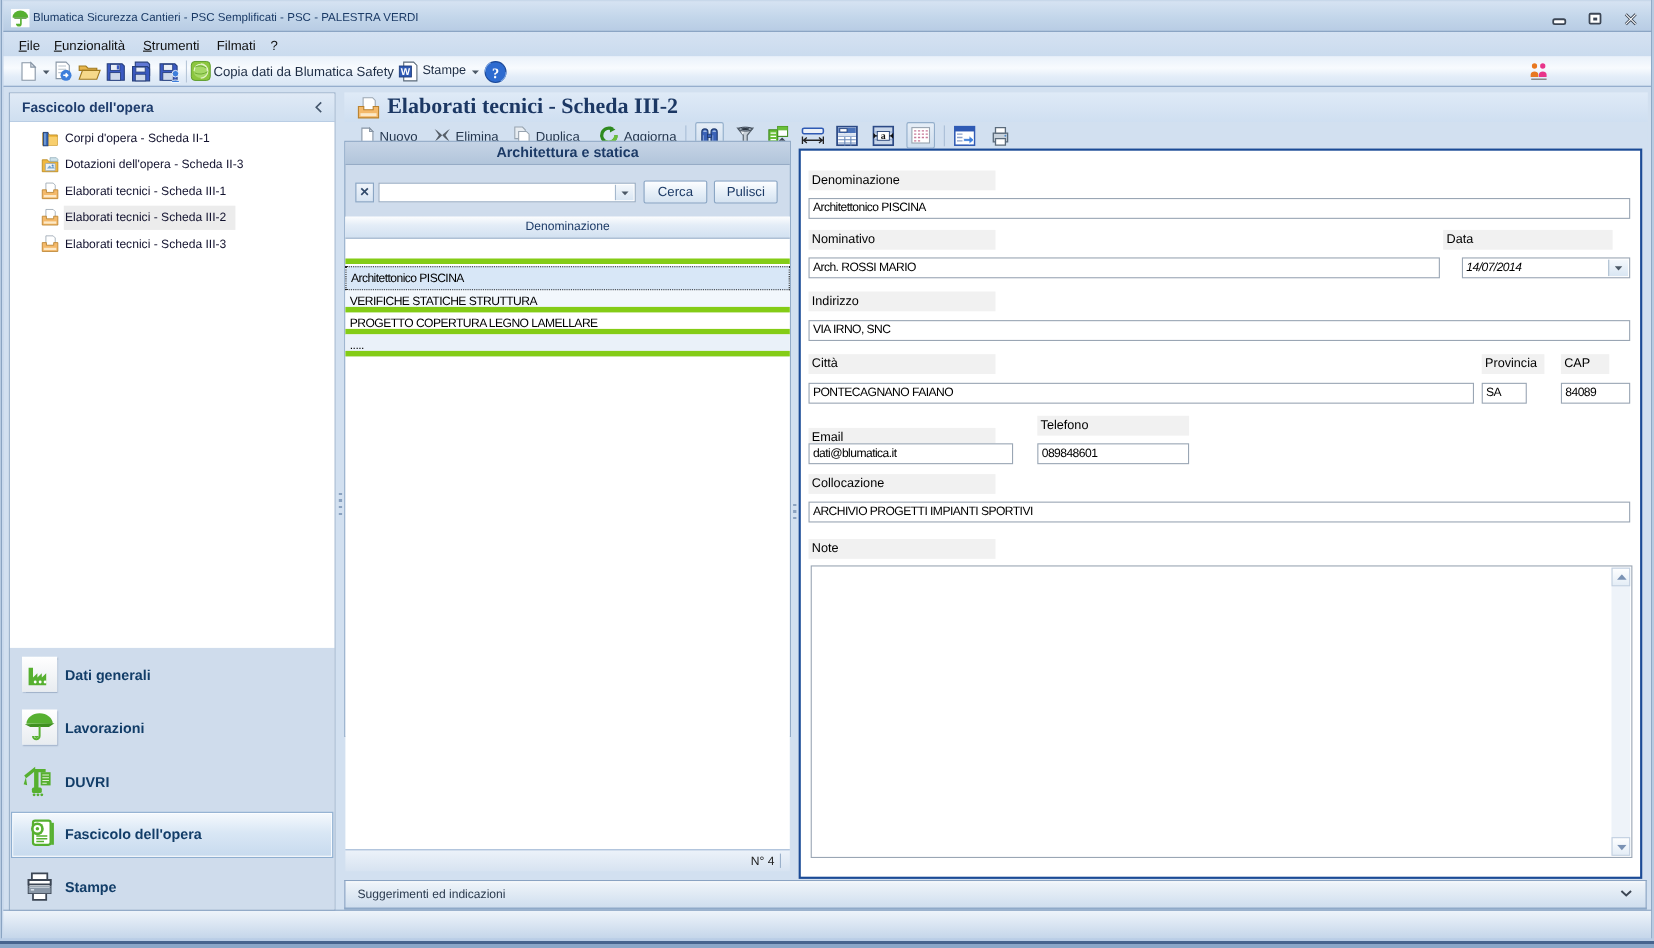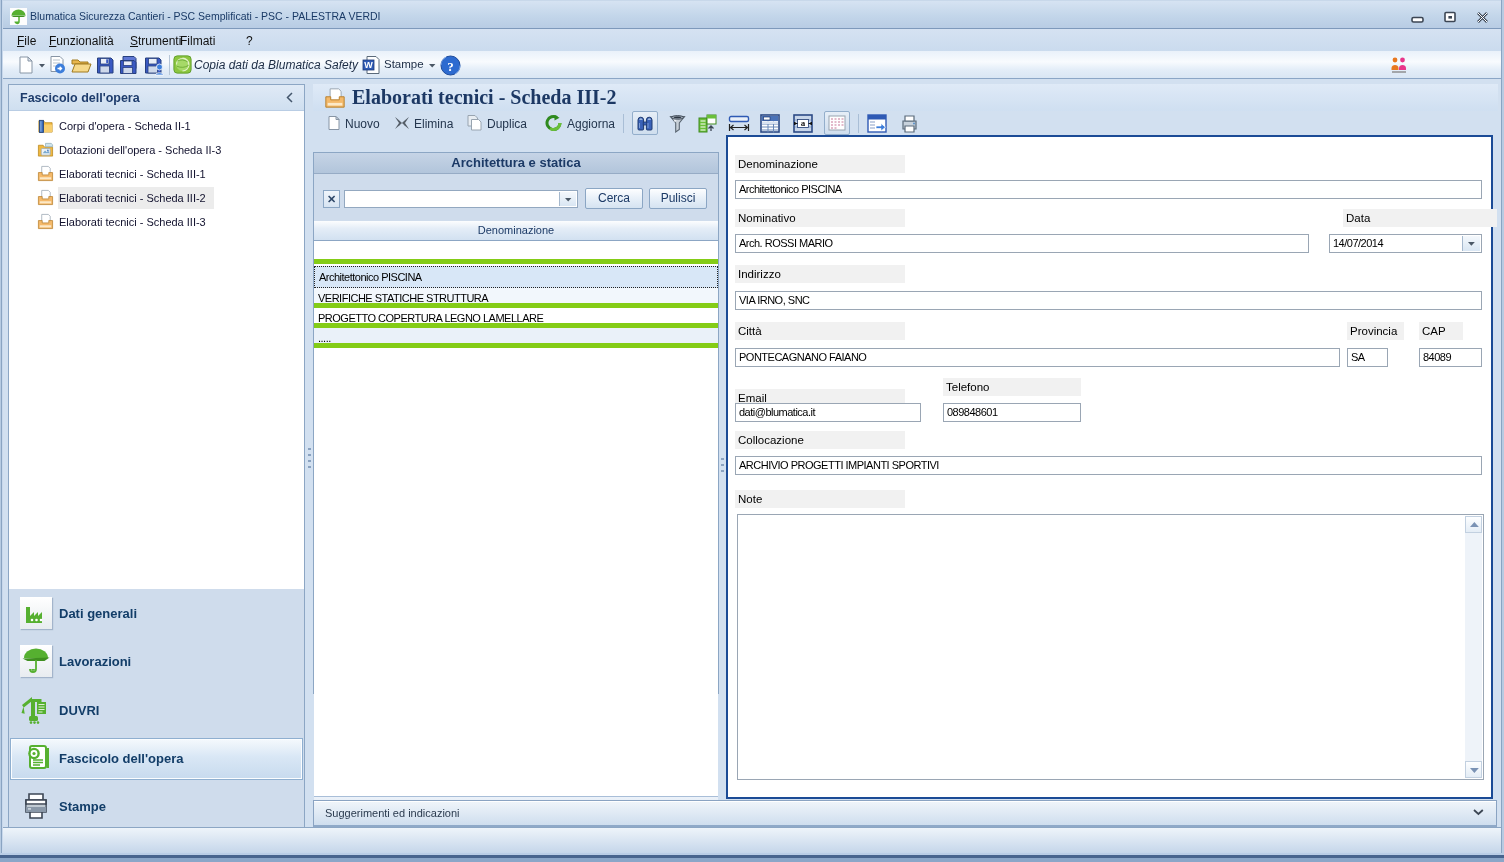--- a/index.html
+++ b/index.html
@@ -31,21 +31,21 @@
 .navtxt{position:absolute;left:50px;top:13px;font-weight:bold;color:#123d68;font-size:13px;}
 #navsel{position:absolute;left:1px;top:149px;width:293px;height:42px;background:linear-gradient(#f5f9fd,#d9e7f5 45%,#c7daee);border:1px solid #8fafd0;box-sizing:border-box;box-shadow:inset 0 0 0 1px #fbfdff;}
 
 #bigheader{left:313px;top:84px;width:1185px;height:27px;background:linear-gradient(#dfeaf7,#cfdff1);}
 #bigheader .t{position:absolute;left:39px;top:2px;font-family:"Liberation Serif",serif;font-weight:bold;font-size:20px;color:#1c3864;}
 #toolbar2{left:313px;top:111px;width:1185px;height:25px;background:#d2e0f0;}
 .tbtxt{position:absolute;top:6px;font-size:12px;color:#24364e;}
 .tbsep{position:absolute;top:3px;width:1px;height:19px;background:#a9bed6;}
 .tbbtn{position:absolute;top:0px;width:26px;height:24px;background:linear-gradient(#f2f7fc,#dbe8f5);border:1px solid #93aecb;border-radius:2px;box-sizing:border-box;}
 
-#midpanel{left:313px;top:152px;width:406px;height:542px;background:#cfdcec;border:1px solid #8ca6c4;border-top:1px solid #8ca6c4;box-sizing:border-box;}
+#midpanel{left:313px;top:128px;width:406px;height:542px;background:#cfdcec;border:1px solid #8ca6c4;border-top:1px solid #8ca6c4;box-sizing:border-box;}
 #archbar{left:0;top:0;width:404px;height:21px;background:linear-gradient(#c6d4e6,#b2c5db);border-bottom:1px solid #96abc5;box-sizing:border-box;text-align:center;}
 #archbar b{color:#1c3a66;font-size:13px;line-height:20px;}
 #searchrow{left:0;top:21px;width:404px;height:47px;}
 #xbtn{position:absolute;left:9px;top:16px;width:17px;height:18px;background:linear-gradient(#f0f5fb,#d7e4f2);border:1px solid #8ba6c4;box-sizing:border-box;color:#30496a;font-weight:bold;font-size:11px;text-align:center;line-height:16px;}
 #searchinput{position:absolute;left:30px;top:16px;width:234px;height:18px;background:#fff;border:1px solid #93a8c0;box-sizing:border-box;}
 #searcharrow{position:absolute;right:1px;top:1px;width:16px;height:14px;background:linear-gradient(#f4f8fc,#d9e6f3);border-left:1px solid #a5b8cd;}
 .btn{position:absolute;top:14px;height:21px;background:linear-gradient(#fdfeff,#e9f1f9 45%,#d5e3f1);border:1px solid #8ba6c4;border-radius:2px;box-sizing:border-box;text-align:center;color:#1c3a66;font-size:12px;line-height:19px;}
 #grid{left:0;top:68px;width:404px;height:575px;background:#fff;}
 #gridhead{position:absolute;left:0;top:0;width:404px;height:20px;background:linear-gradient(#fcfdfe,#e4edf7 40%,#d2e1f1);border-bottom:1px solid #8ca6c4;box-sizing:border-box;text-align:center;color:#1c3a66;line-height:19px;font-size:11px;}
 .grow{position:absolute;left:0;width:404px;height:20px;line-height:20px;color:#000;padding-left:4px;box-sizing:border-box;border-bottom:5px solid #84cc16;font-size:11px;letter-spacing:-0.5px;}
@@ -79,21 +79,21 @@
     <rect x="4" y="6.5" width="11" height="4.5" rx="1.5" fill="#fff" stroke="#3c4654" stroke-width="1.6"></rect>
     <rect x="37" y="1.5" width="10" height="9" rx="1" fill="#fff" stroke="#3c4654" stroke-width="1.6"></rect>
     <rect x="40.4" y="5" width="3.6" height="2.6" fill="#3c4654"></rect>
     <path d="M70 2 L79 11 M79 2 L70 11" stroke="#3c4654" stroke-width="2.6"></path>
     <path d="M70 2 L79 11 M79 2 L70 11" stroke="#fff" stroke-width="1"></path>
   </svg>
   <div class="abs" id="menubar">
     <span class="menuitem" style="left:14px;"><u>F</u>ile</span>
     <span class="menuitem" style="left:46px;"><u>F</u>unzionalità</span>
     <span class="menuitem" style="left:127px;"><u>S</u>trumenti</span>
-    <span class="menuitem" style="left:177px;">Filmati</span>
+    <span class="menuitem" style="left:194px;">Filmati</span>
     <span class="menuitem" style="left:243px;">?</span>
   </div>
   <div class="abs" id="toolbar">
 
     <svg class="abs" style="left:14px;top:4px;" width="30" height="20" viewBox="0 0 30 20">
       <path d="M3 2 h8 l4 4 v12 h-12 z" fill="#fff" stroke="#8795a5" stroke-width="1"></path>
       <path d="M11 2 l4 4 h-4 z" fill="#dde4ec" stroke="#8795a5" stroke-width="1"></path>
       <path d="M22 9 l3 3.4 3 -3.4 z" fill="#4b5866"></path>
     </svg>
 
@@ -131,21 +131,21 @@
       <path d="M12.5 21 c0 -3 8 -3 8 0 z" fill="#3d7edb" stroke="#fff" stroke-width=".8"></path>
     </svg>
     <div class="abs" style="left:166px;top:4px;width:1px;height:20px;background:#b6c6d8;"></div>
 
     <svg class="abs" style="left:170px;top:4px;" width="19" height="19" viewBox="0 0 22 22">
       <rect x="1" y="1" width="20" height="20" rx="4" fill="#8cc63f" stroke="#5a9a2a" stroke-width="1"></rect>
       <circle cx="11" cy="11" r="7.5" fill="#a6d968"></circle>
       <path d="M4 11 a7 7 0 0 1 14 0 M11 3.5 a7.5 7.5 0 0 1 0 15" stroke="#e2f2c8" stroke-width="1.2" fill="none"></path>
       <path d="M5 7 q6 -3 12 1 M4.5 13 q7 3 13.5 -1" stroke="#6aa832" stroke-width="1" fill="none"></path>
     </svg>
-    <div class="abs" style="left:191px;top:7px;font-size:12px;color:#1c2c44;font-style:italic;">Copia dati da Blumatica Safety</div>
+    <div class="abs" style="left:191px;top:7px;font-size:12px;color:#1c2c44;">Copia dati da Blumatica Safety</div>
 
     <svg class="abs" style="left:359px;top:4px;" width="19" height="20" viewBox="0 0 19 20">
       <path d="M5 1.5 h9 l3 3 v14 h-12 z" fill="#fff" stroke="#5a6a7a" stroke-width="1"></path>
       <rect x="1" y="5" width="11" height="10" fill="#2f5ab4" stroke="#1c3a78" stroke-width=".8"></rect>
       <text x="6.5" y="13" font-size="9" font-weight="bold" fill="#fff" text-anchor="middle" font-family="Liberation Sans">W</text>
     </svg>
     <div class="abs" style="left:381px;top:7px;font-size:11.5px;color:#1c2c44;">Stampe</div>
     <svg class="abs" style="left:425px;top:11px;" width="9" height="8">
         <path d="M1 2 l3.2 3.6 L7.4 2 z" fill="#4b5866"></path>
       </svg>
@@ -398,23 +398,23 @@
     <div class="abs" id="midfoot">
         <span>N° 4</span>
         <i class="abs" style="right:8px;top:3px;width:1px;height:13px;background:#9ab0ca;"></i>
       </div>
   </div>
 
   <div class="abs" id="rightpanel">
     <div class="flabel" style="left:7px;top:18px;">Denominazione</div>
     <div class="finput" style="left:7px;top:43px;width:747px;">Architettonico PISCINA</div>
     <div class="flabel" style="left:7px;top:72px;">Nominativo</div>
-    <div class="flabel" style="left:615px;top:72px;width:154px;">Data</div>
+    <div class="flabel" style="left:584px;top:72px;width:154px;">Data</div>
     <div class="finput" style="left:7px;top:97px;width:574px;">Arch. ROSSI MARIO</div>
-    <div class="finput" style="left:601px;top:97px;width:153px;">14/07/2014
+    <div class="finput" style="left:601px;top:97px;width:153px;font-style:italic;">14/07/2014
       <div class="abs" style="right:1px;top:1px;width:17px;height:15px;background:linear-gradient(#f4f8fc,#d9e6f3);border-left:1px solid #a5b8cd;">
         <svg class="abs" style="left:4px;top:5px;" width="9" height="6">
             <path d="M1 1 l3.4 3.8 L7.8 1 z" fill="#4b5866"></path>
           </svg>
       </div>
     </div>
     <div class="flabel" style="left:7px;top:128px;">Indirizzo</div>
     <div class="finput" style="left:7px;top:154px;width:747px;">VIA IRNO, SNC</div>
     <div class="flabel" style="left:7px;top:185px;">Città</div>
     <div class="flabel" style="left:619px;top:185px;width:57px;">Provincia</div>

